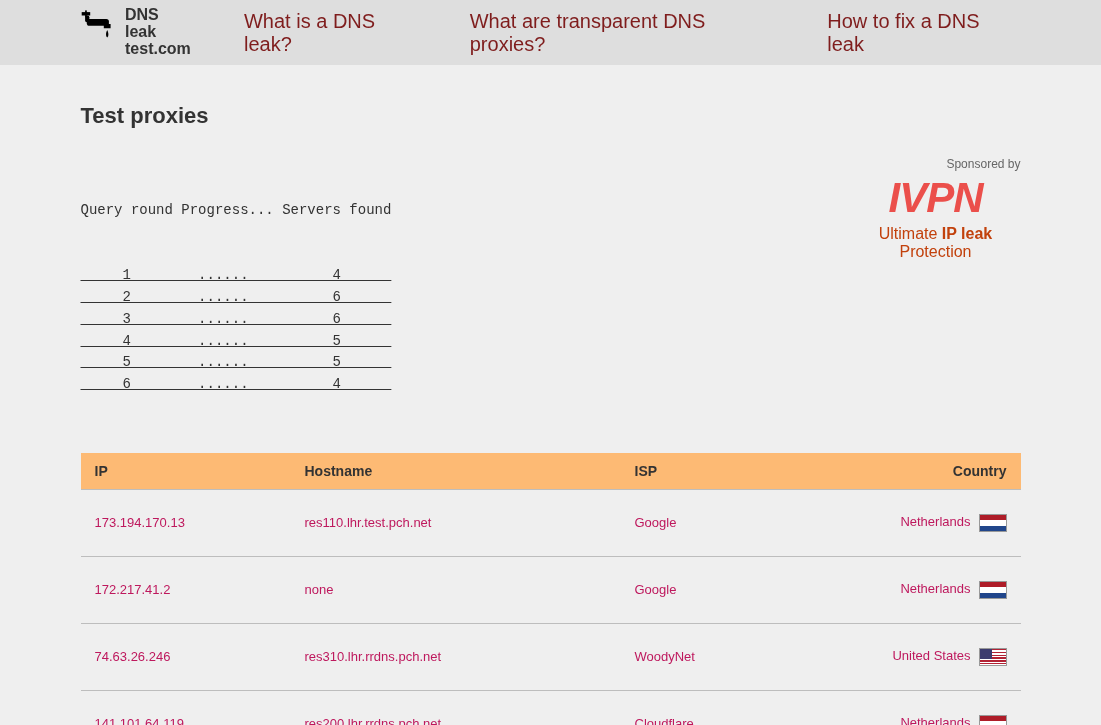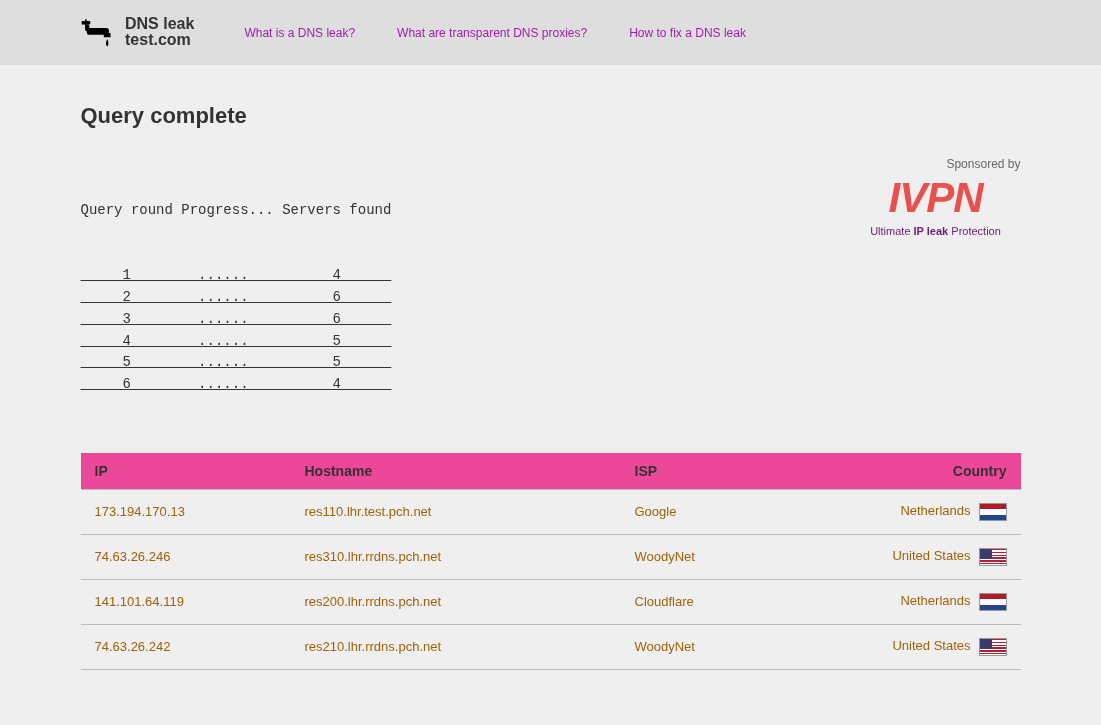--- a/index.html
+++ b/index.html
@@ -30,23 +30,23 @@
     .logo-text {
       font-weight: bold;
       font-size: 16px;
       line-height: 1.05;
     }
     .nav {
       display: flex;
       gap: 42px;
     }
     .nav a {
-      color: #a21caf;
+      color: #7f1d1d;
       text-decoration: none;
-      font-size: 12px;
+      font-size: 20px;
       cursor: pointer;
     }
     .container {
       width: 940px;
       margin: 0 auto;
       padding-top: 38px;
     }
     .page-title {
       font-size: 22px;
       font-weight: bold;
@@ -84,45 +84,45 @@
     .ivpn-logo {
       font-size: 42px;
       font-weight: 900;
       color: #eb4f4b;
       letter-spacing: -1px;
       line-height: 1;
       font-style: italic;
       text-align: center;
     }
     .sponsor-tagline {
-      font-size: 11px;
-      color: #701a75;
+      font-size: 16px;
+      color: #c2410c;
       margin-top: 6px;
       text-align: center;
     }
     .sponsor-tagline b { font-weight: bold; }
     .results-table {
       width: 100%;
       border-collapse: collapse;
       margin-top: 8px;
     }
     .results-table thead th {
-      background: #ec4899;
+      background: #fdba74;
       text-align: left;
       padding: 10px 14px;
       font-weight: bold;
       font-size: 14px;
       border-bottom: 1px solid #bdbdbd;
     }
     .results-table thead th:last-child { text-align: right; }
     .results-table tbody td {
-      padding: 13px 14px;
+      padding: 24px 14px;
       border-bottom: 1px solid #bdbdbd;
       font-size: 13px;
-      color: #a16207;
+      color: #be185d;
     }
     .results-table tbody td:last-child {
       text-align: right;
       white-space: nowrap;
     }
     .flag {
       display: inline-block;
       width: 28px;
       height: 18px;
       vertical-align: middle;
@@ -166,21 +166,21 @@
     </div>
   </div>
   <nav class="nav">
     <a>What is a DNS leak?</a>
     <a>What are transparent DNS proxies?</a>
     <a>How to fix a DNS leak</a>
   </nav>
 </div>
 
 <div class="container">
-  <h1 class="page-title">Query complete</h1>
+  <h1 class="page-title">Test proxies</h1>
 
   <div class="progress-sponsor">
     <div class="progress-block">
       <div class="progress-header">Query round Progress... Servers found</div>
       <div id="progress-rows"><div class="progress-row">     1        ......          4      </div><div class="progress-row">     2        ......          6      </div><div class="progress-row">     3        ......          6      </div><div class="progress-row">     4        ......          5      </div><div class="progress-row">     5        ......          5      </div><div class="progress-row">     6        ......          4      </div></div>
     </div>
 
     <div class="sponsor">
       <div class="sponsor-label">Sponsored by</div>
       <div class="ivpn-logo">IVPN</div>
@@ -198,20 +198,26 @@
       </tr>
     </thead>
     <tbody id="results-body">
         <tr>
           <td>173.194.170.13</td>
           <td>res110.lhr.test.pch.net</td>
           <td>Google</td>
           <td><span>Netherlands</span><span class="flag flag-nl"></span></td>
         </tr>
         <tr>
+          <td>172.217.41.2</td>
+          <td>none</td>
+          <td>Google</td>
+          <td><span>Netherlands</span><span class="flag flag-nl"></span></td>
+        </tr>
+        <tr>
           <td>74.63.26.246</td>
           <td>res310.lhr.rrdns.pch.net</td>
           <td>WoodyNet</td>
           <td><span>United States</span><span class="flag flag-us"></span></td>
         </tr>
         <tr>
           <td>141.101.64.119</td>
           <td>res200.lhr.rrdns.pch.net</td>
           <td>Cloudflare</td>
           <td><span>Netherlands</span><span class="flag flag-nl"></span></td>

